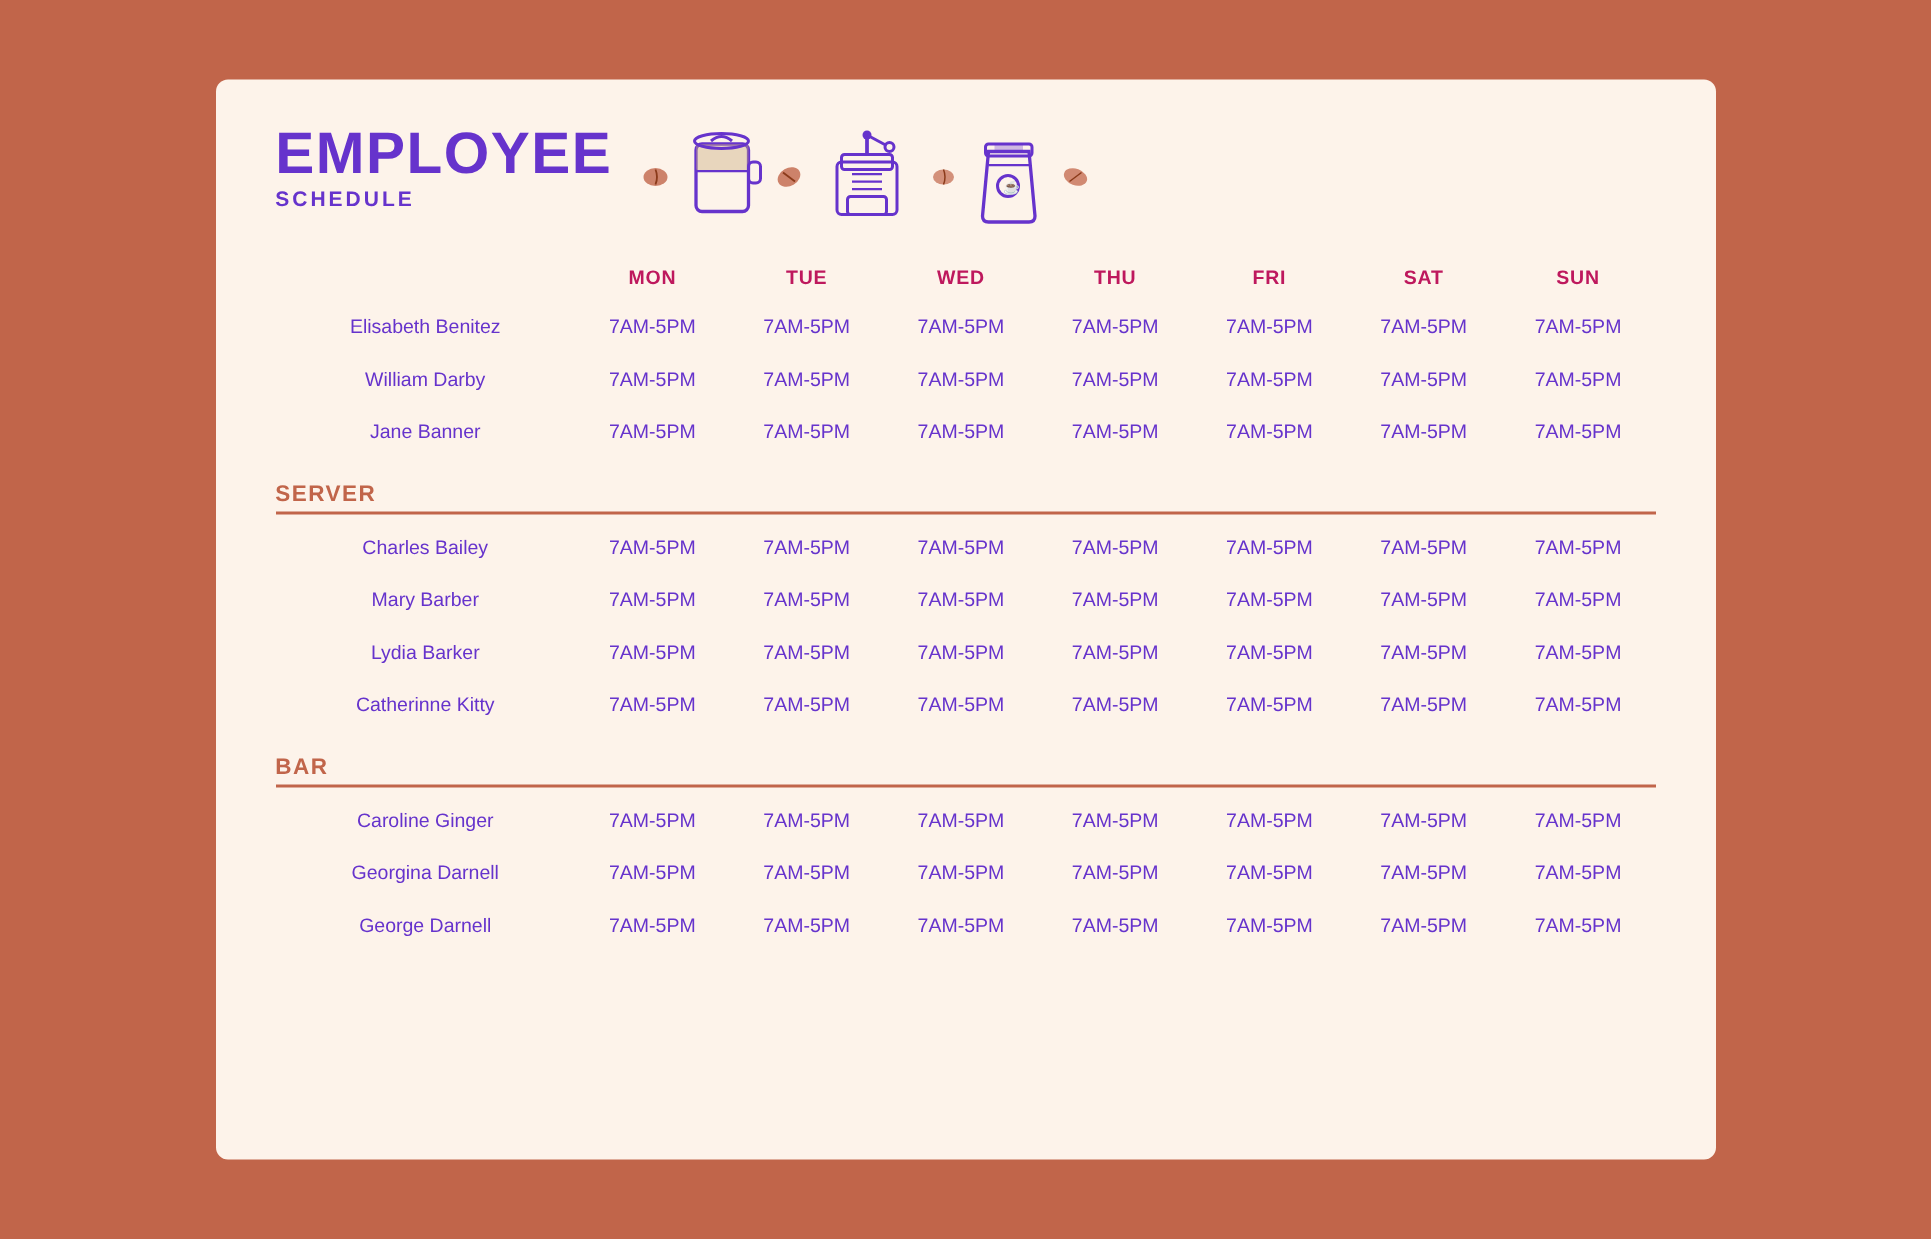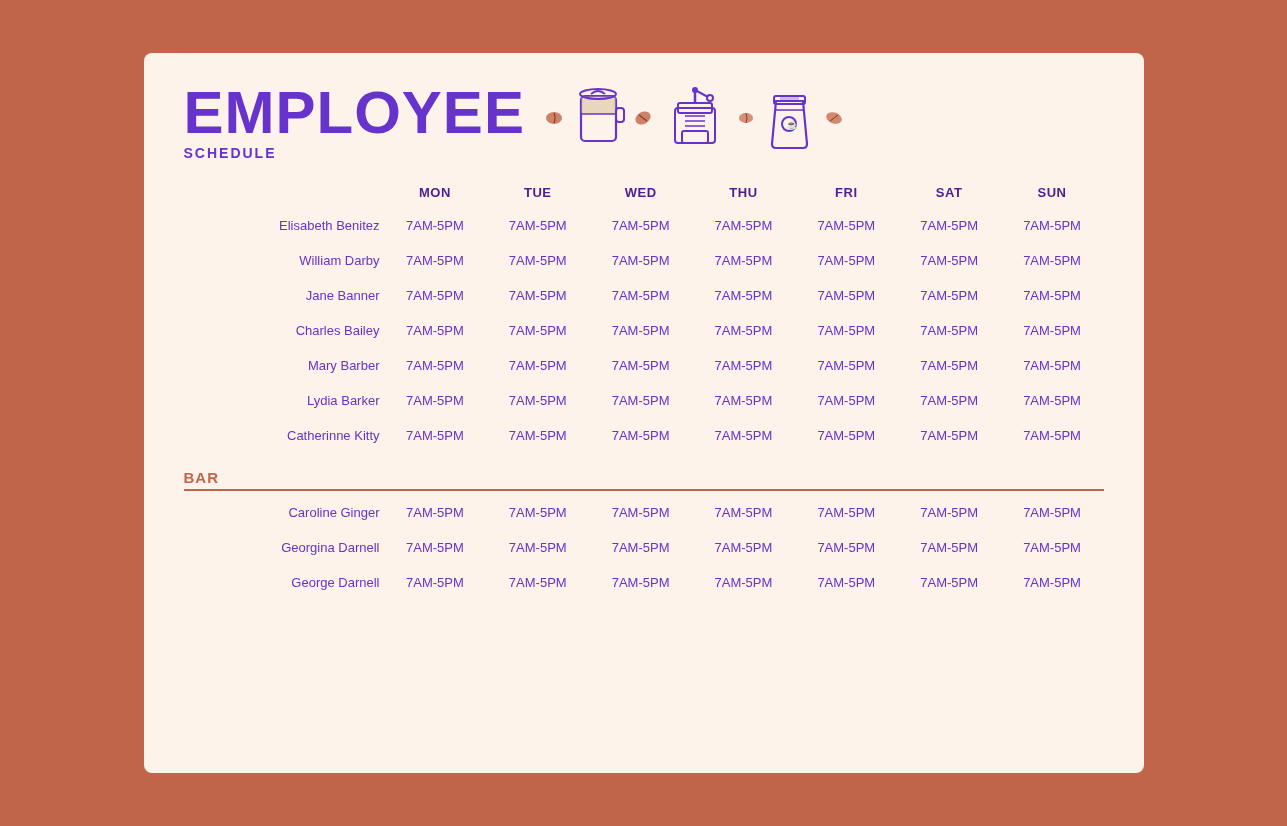--- a/index.html
+++ b/index.html
@@ -22,42 +22,42 @@
     }
     .header {
       display: flex;
       align-items: flex-start;
       margin-bottom: 18px;
     }
     .title-block {
       flex: 0 0 auto;
     }
     .title-employee {
-      font-size: 60px;
+      font-size: 39px;
       font-weight: 900;
       color: #6633cc;
       line-height: 1;
       letter-spacing: 1px;
     }
     .title-schedule {
       font-size: 14px;
       font-weight: 700;
       color: #6633cc;
       letter-spacing: 2px;
       margin-top: 2px;
     }
 
     table {
       width: 100%;
       border-collapse: collapse;
     }
     .col-header-row th {
       font-size: 13px;
       font-weight: 700;
-      color: #4c1d95;
+      color: #be185d;
       text-align: center;
       padding: 6px 4px 8px 4px;
       letter-spacing: 0.5px;
     }
     .col-header-row th:first-child {
       text-align: left;
       width: 200px;
     }
     .section-row td {
       padding: 8px 0 4px 0;
@@ -75,21 +75,21 @@
       padding-top: 16px;
     }
     .data-row td {
       padding: 10px 4px;
       font-size: 13px;
       color: #6633cc;
       text-align: center;
       vertical-align: middle;
     }
     .data-row td:first-child {
-      text-align: right;
+      text-align: center;
       color: #6633cc;
       font-weight: 500;
     }
     .data-row:last-child td {
       border-bottom: none;
     }
 
     
     .illustrations {
       display: flex;
@@ -200,20 +200,25 @@
         <tr class="data-row">
           <td>Jane Banner</td>
           <td>7AM-5PM</td>
           <td>7AM-5PM</td>
           <td>7AM-5PM</td>
           <td>7AM-5PM</td>
           <td>7AM-5PM</td>
           <td>7AM-5PM</td>
           <td>7AM-5PM</td>
         </tr>
+        <tr class="section-row">
+          <td colspan="8">
+            <span class="section-label">SERVER</span>
+          </td>
+        </tr>
         <tr class="data-row">
           <td>Charles Bailey</td>
           <td>7AM-5PM</td>
           <td>7AM-5PM</td>
           <td>7AM-5PM</td>
           <td>7AM-5PM</td>
           <td>7AM-5PM</td>
           <td>7AM-5PM</td>
           <td>7AM-5PM</td>
         </tr>

